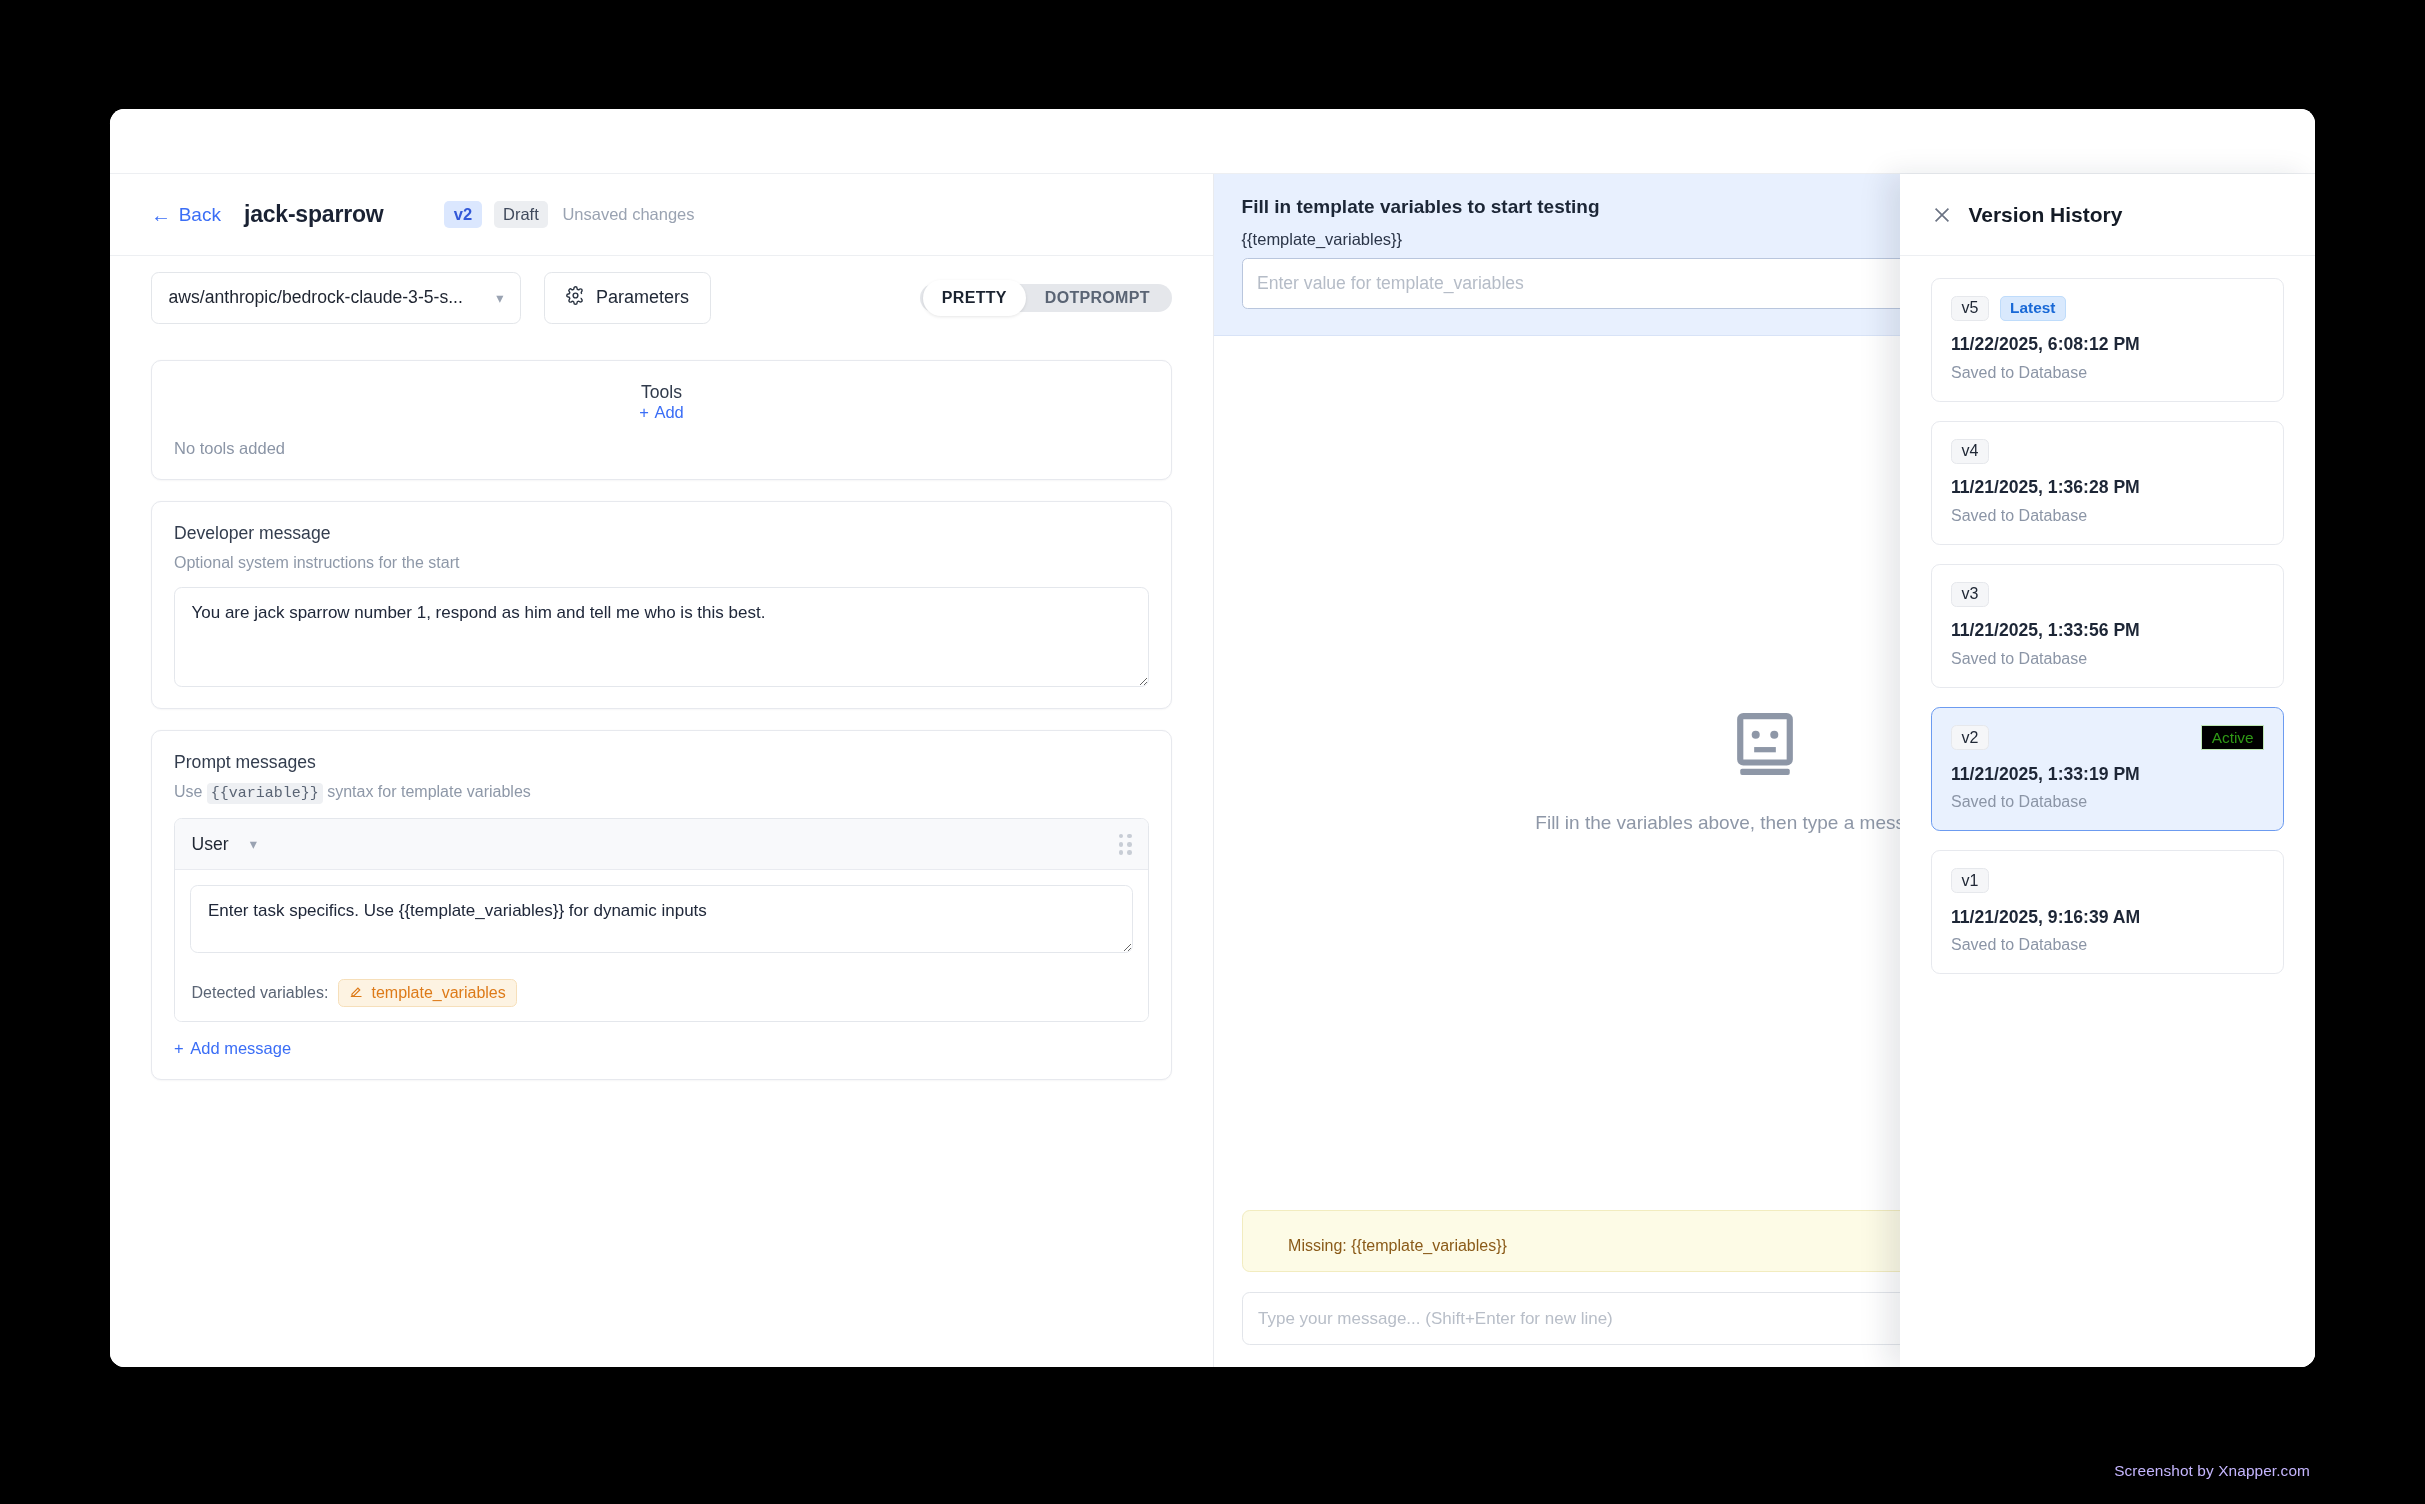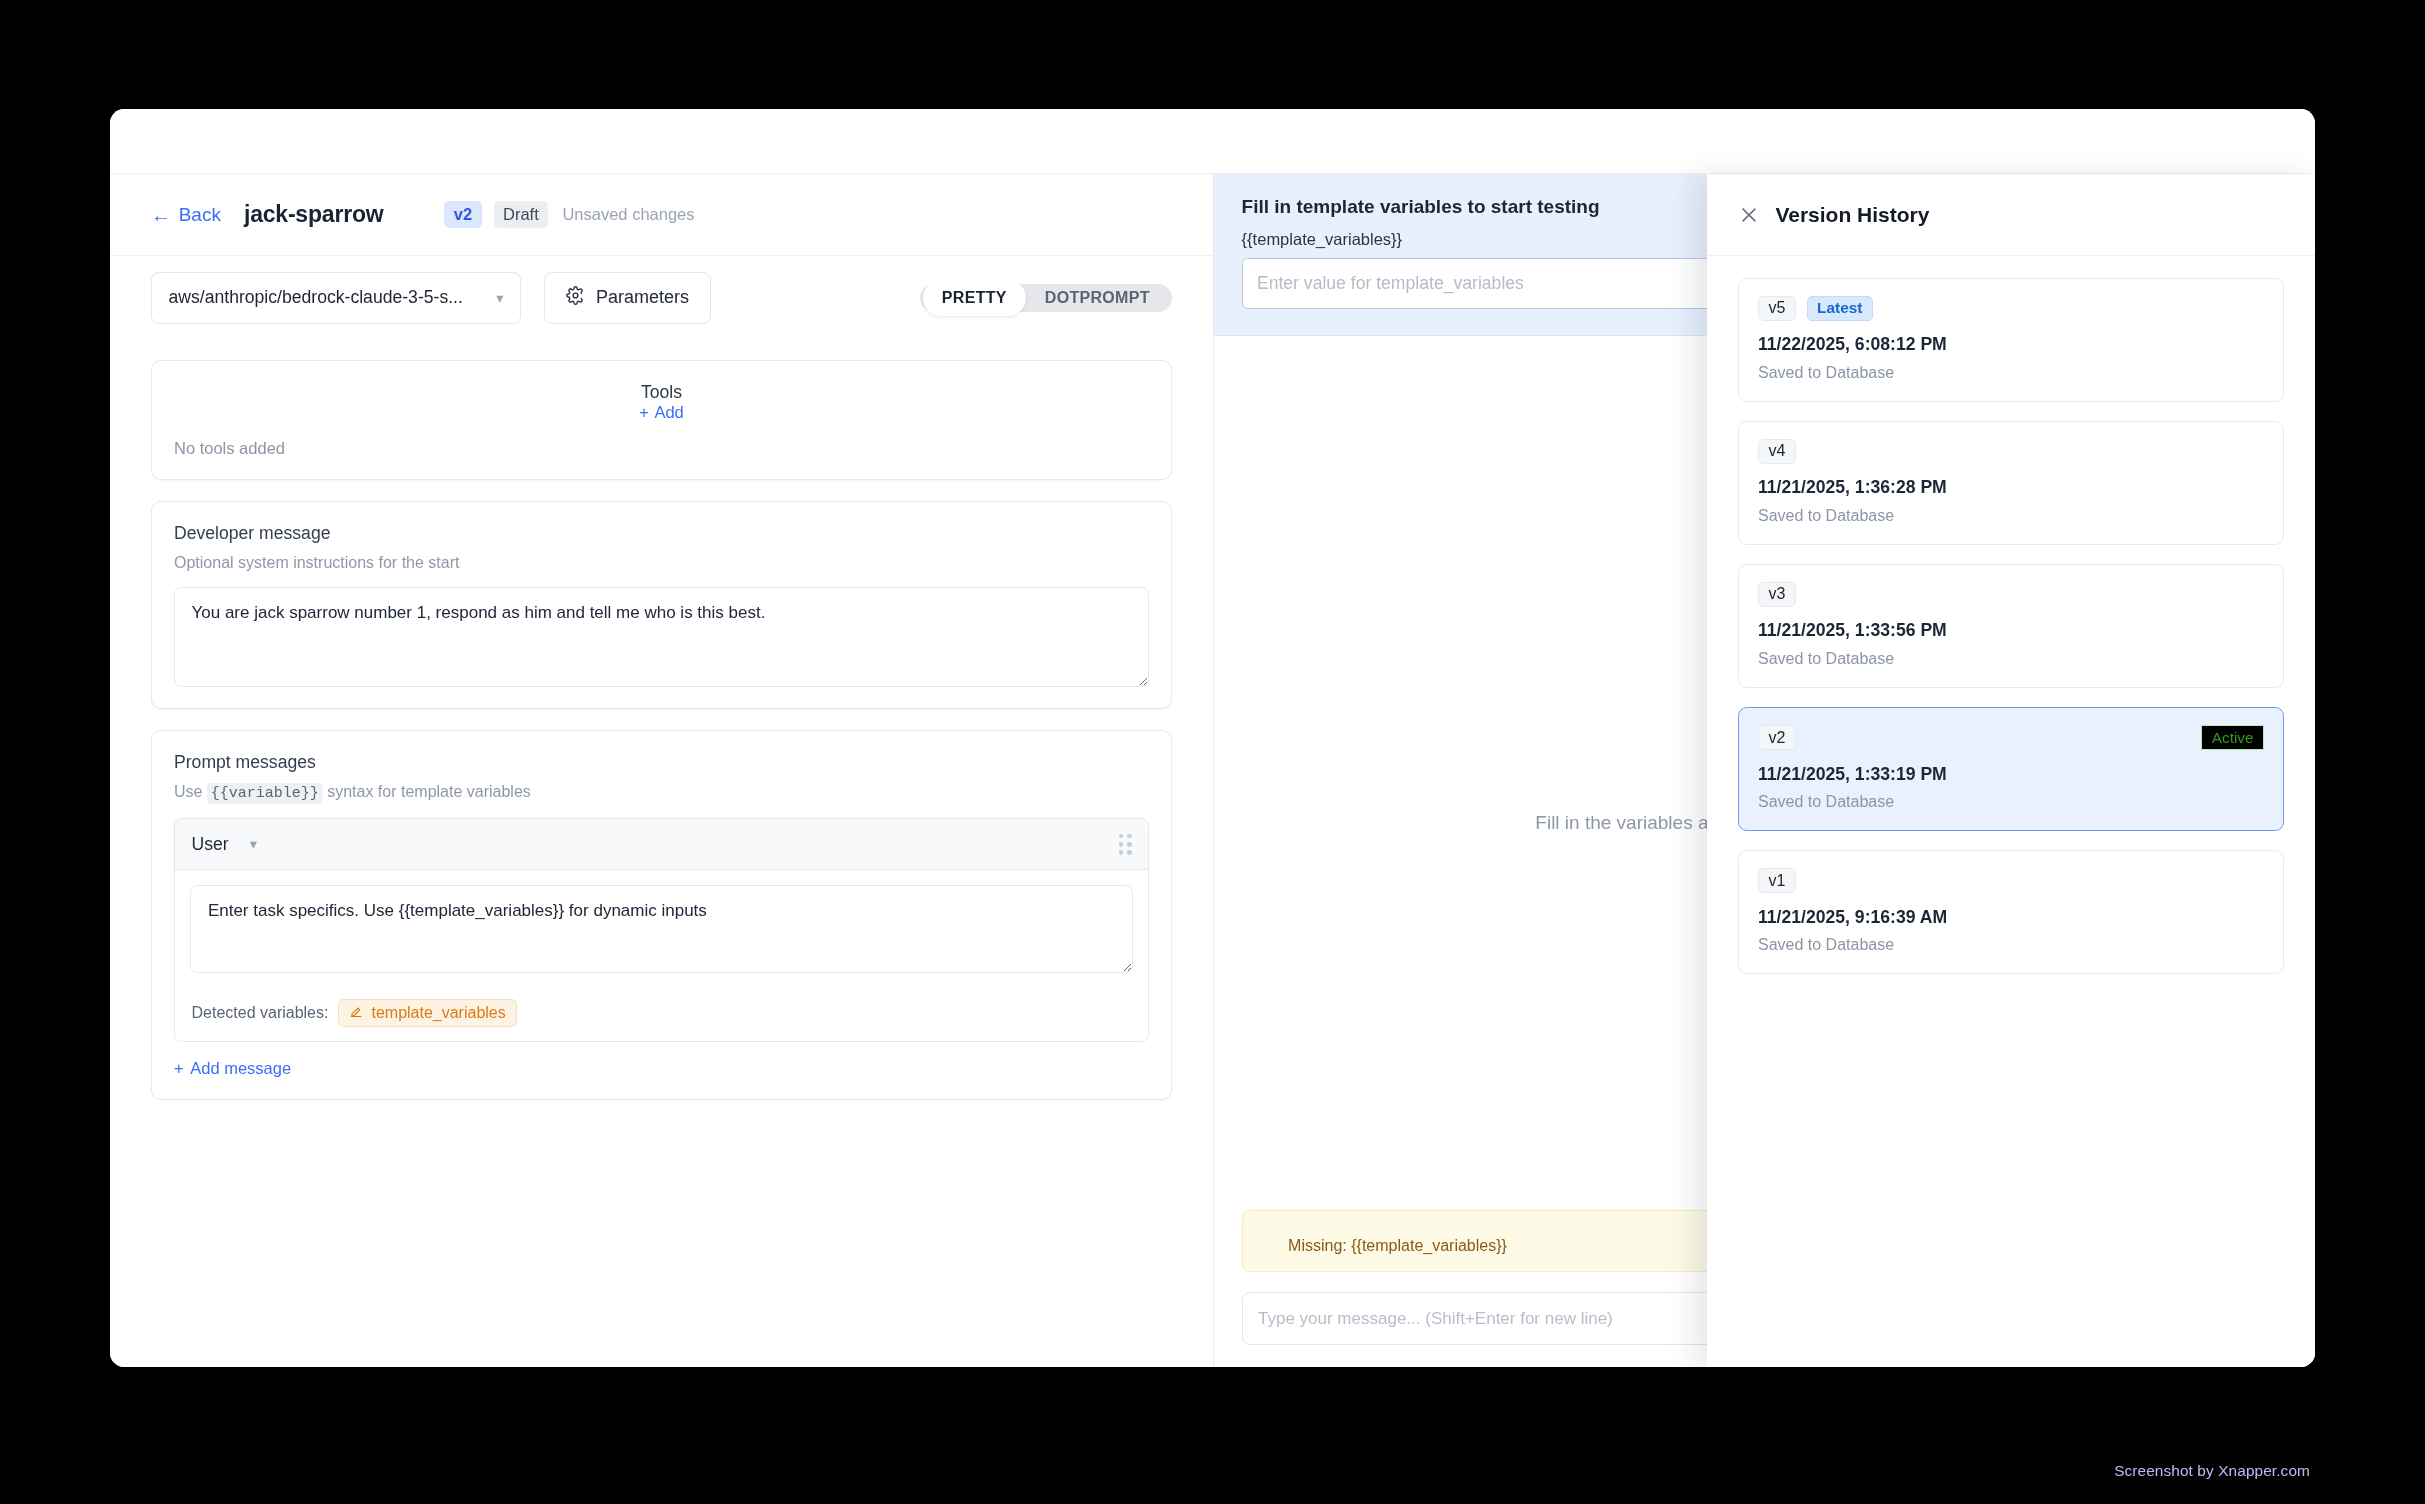--- a/index.html
+++ b/index.html
@@ -207,21 +207,21 @@
     font-size: 17.6px; color: #1f2733;
     cursor: pointer;
   }
   .drag-dots {
     margin-left: auto;
     display: grid; grid-template-columns: 4.4px 4.4px; gap: 3.9px;
     opacity: .45;
   }
   .drag-dots i { width: 4.4px; height: 4.4px; background: #8e98a8; border-radius: 50%; display:block; }
   .msg-body { padding: 14.3px 15.4px 12px 15.4px; background: #fff; }
-  #user-message-textarea { margin-top: 0; height: 88px; }
+  #user-message-textarea { margin-top: 0; height: 68px; }
   .detected-row {
     display: flex; align-items: center; gap: 10px;
     padding: 14.3px 16.5px 14.3px 16.5px;
     background: #fff;
   }
   .detected-label { font-size: 16px; color: #5b6personal; }
   .detected-label { color: #5b6575; }
   .var-chip {
     display: inline-flex; align-items: center; gap: 7.7px;
     background: #fdf3e2; border: 1.1px solid #f6dfba;
@@ -307,21 +307,21 @@
     outline: none;
     font-family: "Liberation Sans", sans-serif;
     background: #fff;
   }
   #composer::placeholder { color: #b8bec8; }
 
   
   #version-panel {
     position: absolute;
     right: 0; top: 0; bottom: 0;
-    width: 608px;
+    width: 415px;
     background: #ffffff;
     box-shadow: -14.3px 0 26.5px rgba(20,28,45,.10);
     display: flex; flex-direction: column;
     z-index: 20;
   }
   #version-header {
     height: 82px; flex: 0 0 82px;
     display: flex; align-items: center; gap: 15.4px;
     padding: 0 31px;
     border-bottom: 1.1px solid #edeff2;

